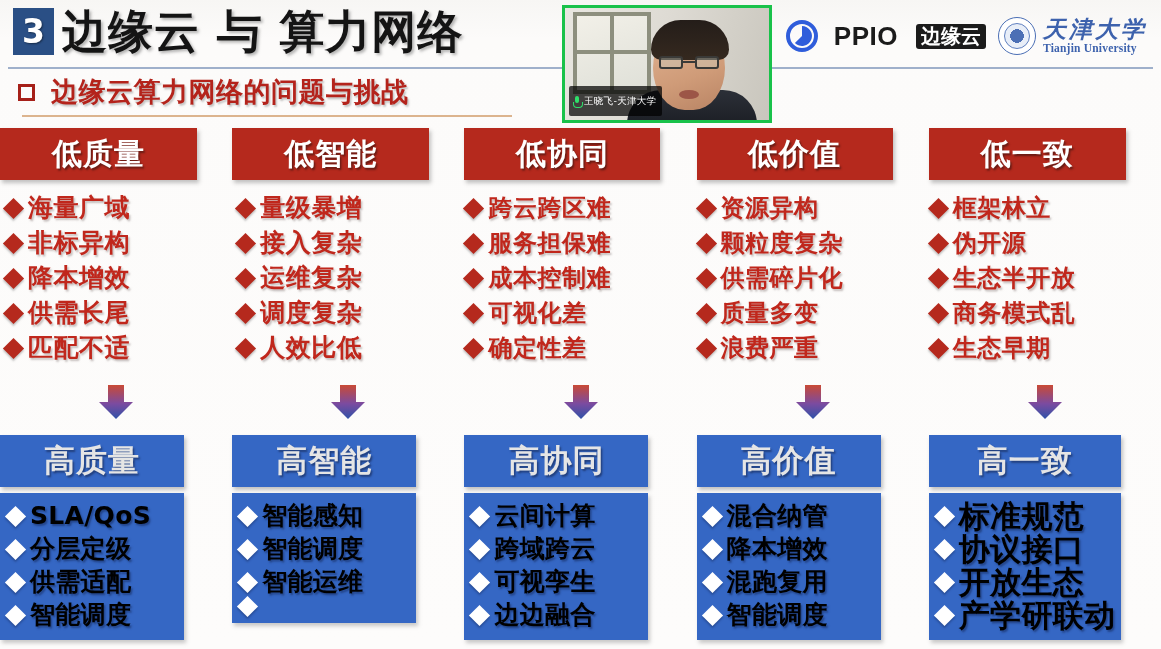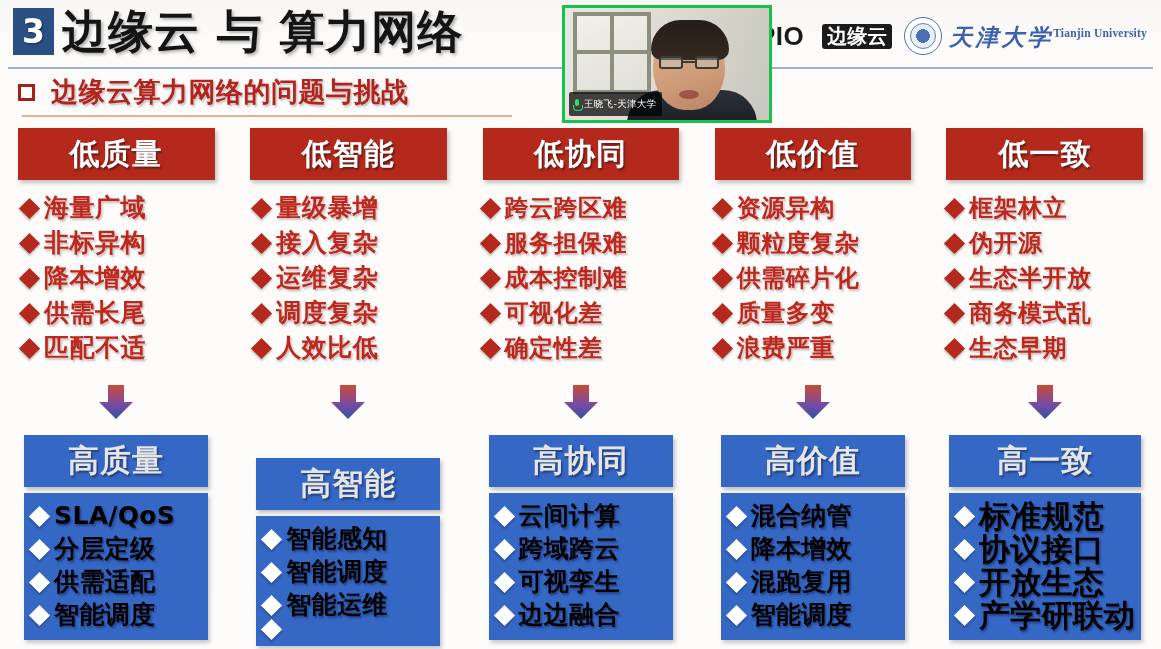--- a/index.html
+++ b/index.html
@@ -58,21 +58,21 @@
     background:#1b1b1b;color:#fff;font-size:20px;font-weight:bold;
     padding:2px 5px 3px;border-radius:3px;line-height:1;margin-left:2px;
   }
   .tju{display:flex;align-items:center;gap:7px;}
   .tju-seal{width:36px;height:36px;border:1.6px solid #4b6fb5;border-radius:50%;position:relative;background:#fff;}
   .tju-seal:after{
     content:"";position:absolute;left:5px;top:5px;right:5px;bottom:5px;
     border:1px solid #5f80c0;border-radius:50%;
     background:radial-gradient(circle,#4b6fb5 0%,#4b6fb5 40%,#e8eef8 41%,#e8eef8 100%);
   }
-  .tju-words{display:flex;flex-direction:row;line-height:1;}
+  .tju-words{display:flex;flex-direction:column;line-height:1;}
   .tju-cn{font-size:23px;font-weight:bold;color:#3d62ad;font-family:"DejaVu Serif",serif;letter-spacing:3px;font-style:italic;}
   .tju-en{font-size:11.5px;font-weight:bold;color:#3d62ad;letter-spacing:.2px;margin-top:3px;font-family:"Liberation Serif",serif;}
 
   
   .video{
     position:absolute;left:562px;top:5px;width:210px;height:118px;
     border:3px solid #19c24a;box-sizing:border-box;
     background:linear-gradient(150deg,#d8d6d0 0%,#cfccc4 35%,#b9b6ae 100%);
     overflow:hidden;
   }
@@ -96,32 +96,32 @@
   .v-glasses{position:absolute;left:94px;top:48px;width:60px;height:13px;}
   .v-glasses i{position:absolute;top:0;width:24px;height:13px;border:2px solid #3a3a38;border-radius:3px;box-sizing:border-box;background:rgba(200,215,205,.35);}
   .v-glasses i.l{left:0;} .v-glasses i.r{right:0;}
   .v-glasses b{position:absolute;left:24px;top:5px;width:12px;height:2px;background:#3a3a38;}
   .v-mouth{position:absolute;left:114px;top:82px;width:20px;height:9px;border-radius:50%;background:#9c5547;}
   .v-body{
     position:absolute;left:62px;bottom:-4px;width:130px;height:34px;border-radius:36px 36px 0 0;
     background:linear-gradient(180deg,#2c3038 0%,#1c1f25 100%);
   }
   .v-name{
-    position:absolute;left:4px;bottom:4px;height:24px;
+    position:absolute;left:4px;bottom:4px;height:30px;
     background:rgba(0,0,0,.72);color:#fff;font-size:9.5px;
     display:flex;align-items:center;gap:3px;padding:0 6px 0 4px;border-radius:2px;
     white-space:nowrap;letter-spacing:.3px;
   }
   .mic{width:8px;height:11px;position:relative;display:inline-block;}
   .mic:before{content:"";position:absolute;left:2px;top:0;width:4px;height:7px;border-radius:2px;background:#2ee06a;}
   .mic:after{content:"";position:absolute;left:0;top:6px;width:8px;height:5px;border-bottom:1.5px solid #2ee06a;border-left:1.5px solid #2ee06a;border-right:1.5px solid #2ee06a;border-radius:0 0 4px 4px;}
 
   
   .grid{position:absolute;left:0;top:128px;width:1161px;height:521px;display:flex;}
-  .col{flex:1 1 0;position:relative;display:flex;flex-direction:column;align-items:center;}
+  .col{flex:1 1 0;position:relative;display:flex;flex-direction:column;}
 
   .cap-red{
     width:197px;height:52px;background:#b5291d;
     display:flex;align-items:center;justify-content:center;
     box-shadow:2px 3px 4px rgba(120,120,120,.45);
   }
   .cap-red span{
     color:#fff;font-size:30px;font-weight:bold;letter-spacing:1px;
     text-shadow:1.5px 1.5px 2px rgba(60,20,15,.65);
   }
@@ -325,21 +325,21 @@
             <defs>
               <linearGradient id="g2" x1="0" y1="0" x2="0" y2="1">
                 <stop offset="0%" stop-color="#c94a36"></stop>
                 <stop offset="55%" stop-color="#7b4ba0"></stop>
                 <stop offset="100%" stop-color="#2f52a8"></stop>
               </linearGradient>
             </defs>
             <path d="M13 0 h16 v17 h9 L21 34 L4 17 h9 Z" fill="url(#g2)"></path>
           </svg>
       </div>
-      <div class="cap-blue" style="margin-top:94px">
+      <div class="cap-blue" style="margin-top:71px">
         <span>高智能</span>
       </div>
       <div class="box-blue">
         <div class="li">
             <span class="dia-white"></span>
             <span class="li-blue-t">智能感知</span>
           </div>
         <div class="li">
             <span class="dia-white"></span>
             <span class="li-blue-t">智能调度</span>

